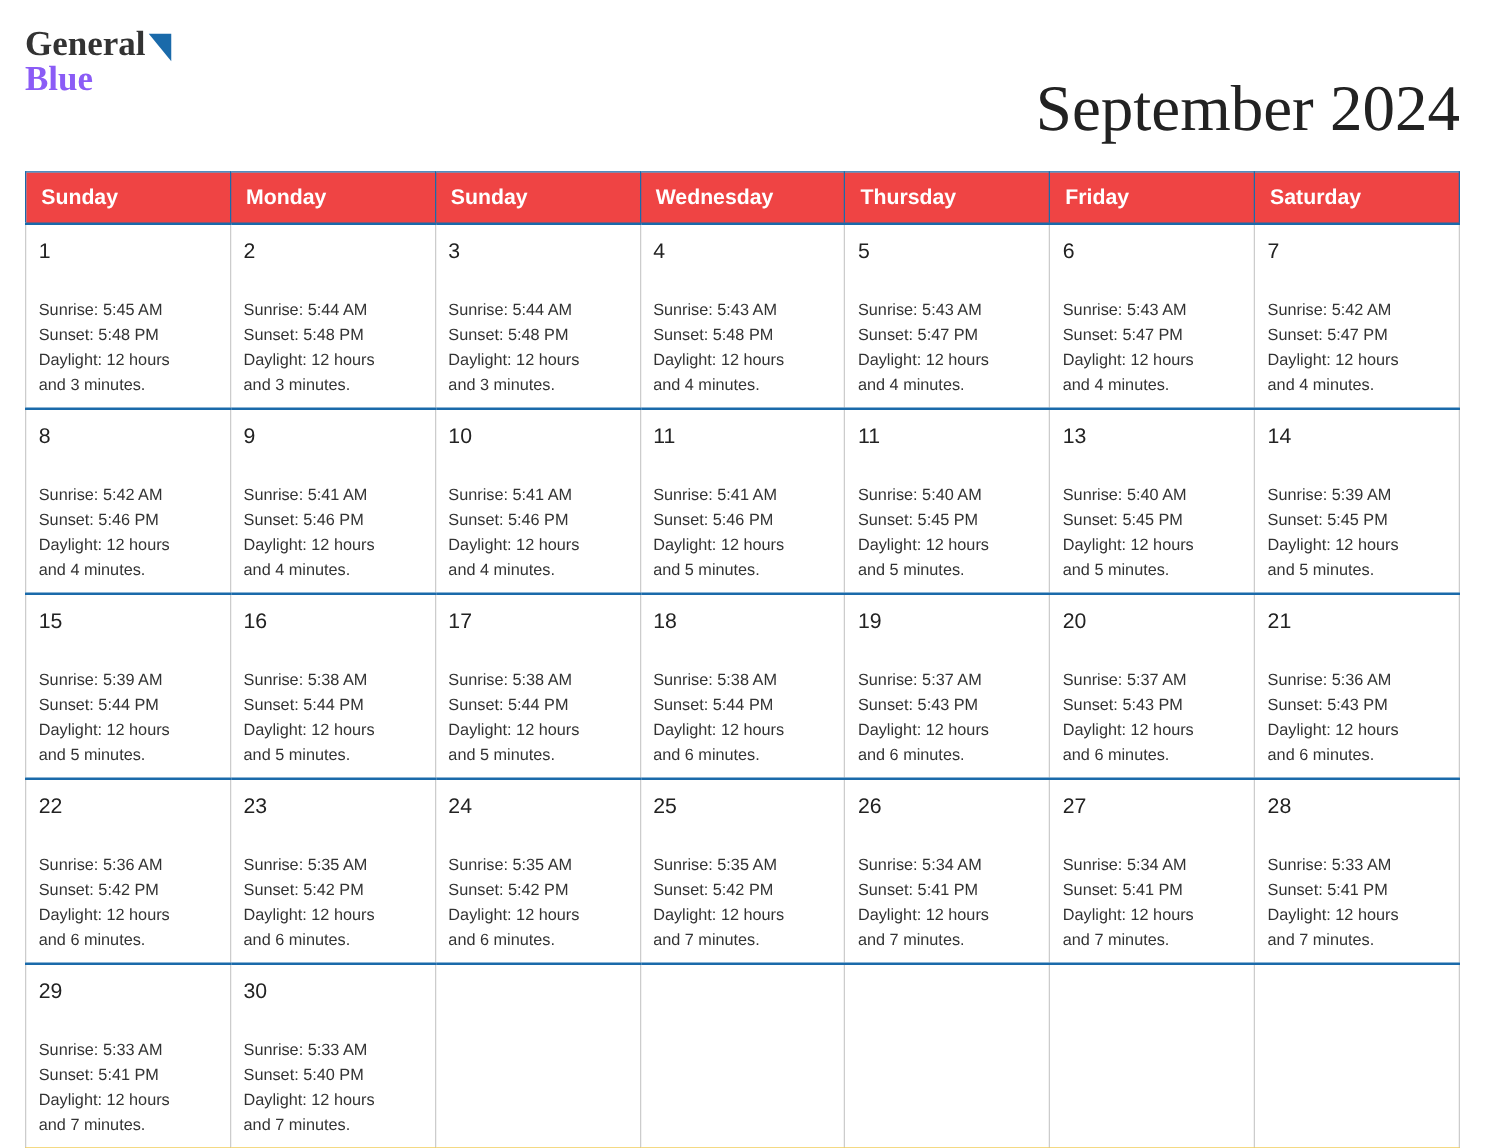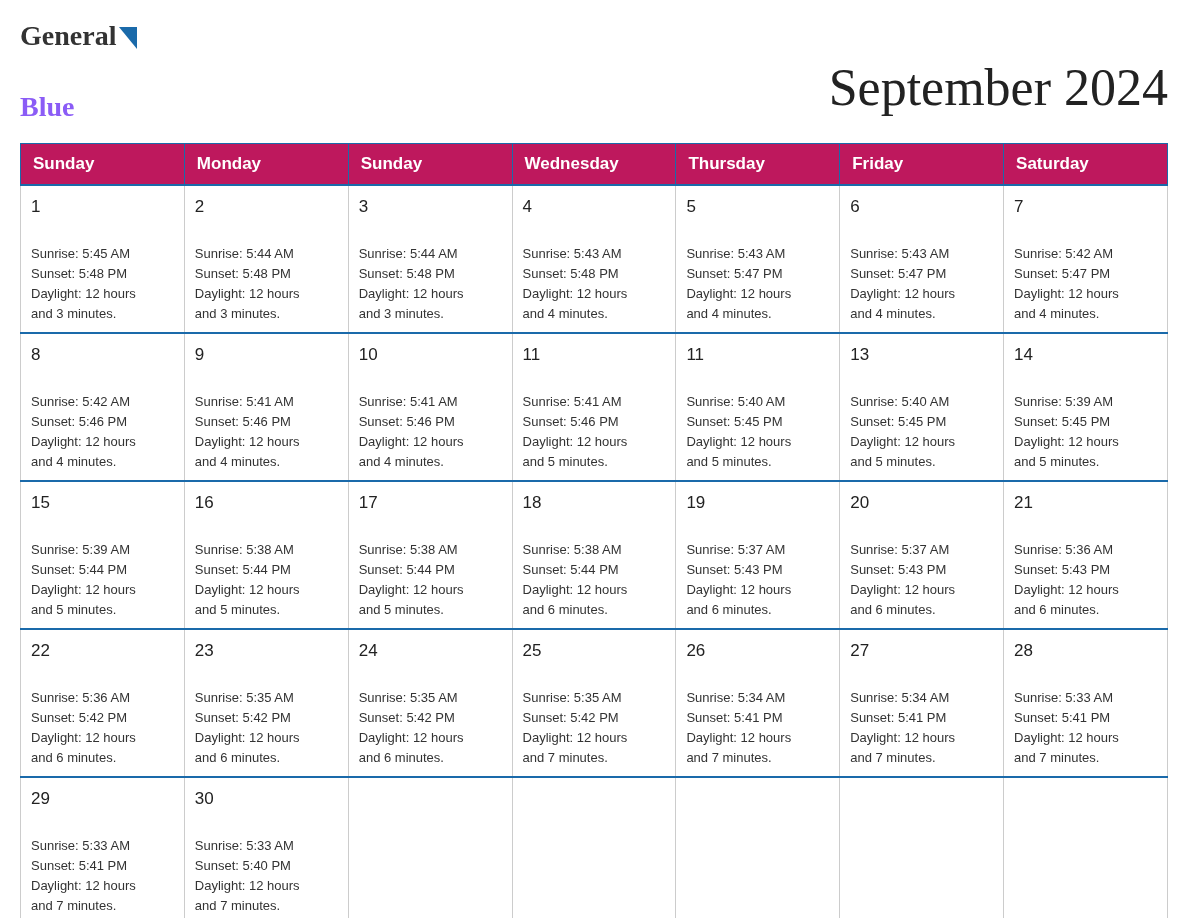--- a/index.html
+++ b/index.html
@@ -13,21 +13,20 @@
     .header {
       display: flex;
       justify-content: space-between;
       align-items: flex-start;
       margin-bottom: 20px;
     }
     .logo {
       display: flex;
       flex-direction: column;
       align-items: flex-start;
-      gap: 43px;
     }
     .logo-top {
       display: flex;
       align-items: center;
     }
     .logo-general {
       font-size: 28px;
       font-weight: bold;
       color: #333;
       font-family: Georgia, serif;
@@ -62,21 +61,21 @@
       font-size: 22px;
       color: #555;
       font-family: Georgia, serif;
     }
 
     .calendar {
       width: 100%;
       border-collapse: collapse;
     }
     .calendar th {
-      background-color: #be185d;
+      background-color: #ef4444;
       color: #fff;
       padding: 10px 12px;
       font-size: 17px;
       font-weight: bold;
       text-align: left;
       border: 1px solid #1a6aaa;
     }
     .calendar td {
       vertical-align: top;
       padding: 8px 10px;

